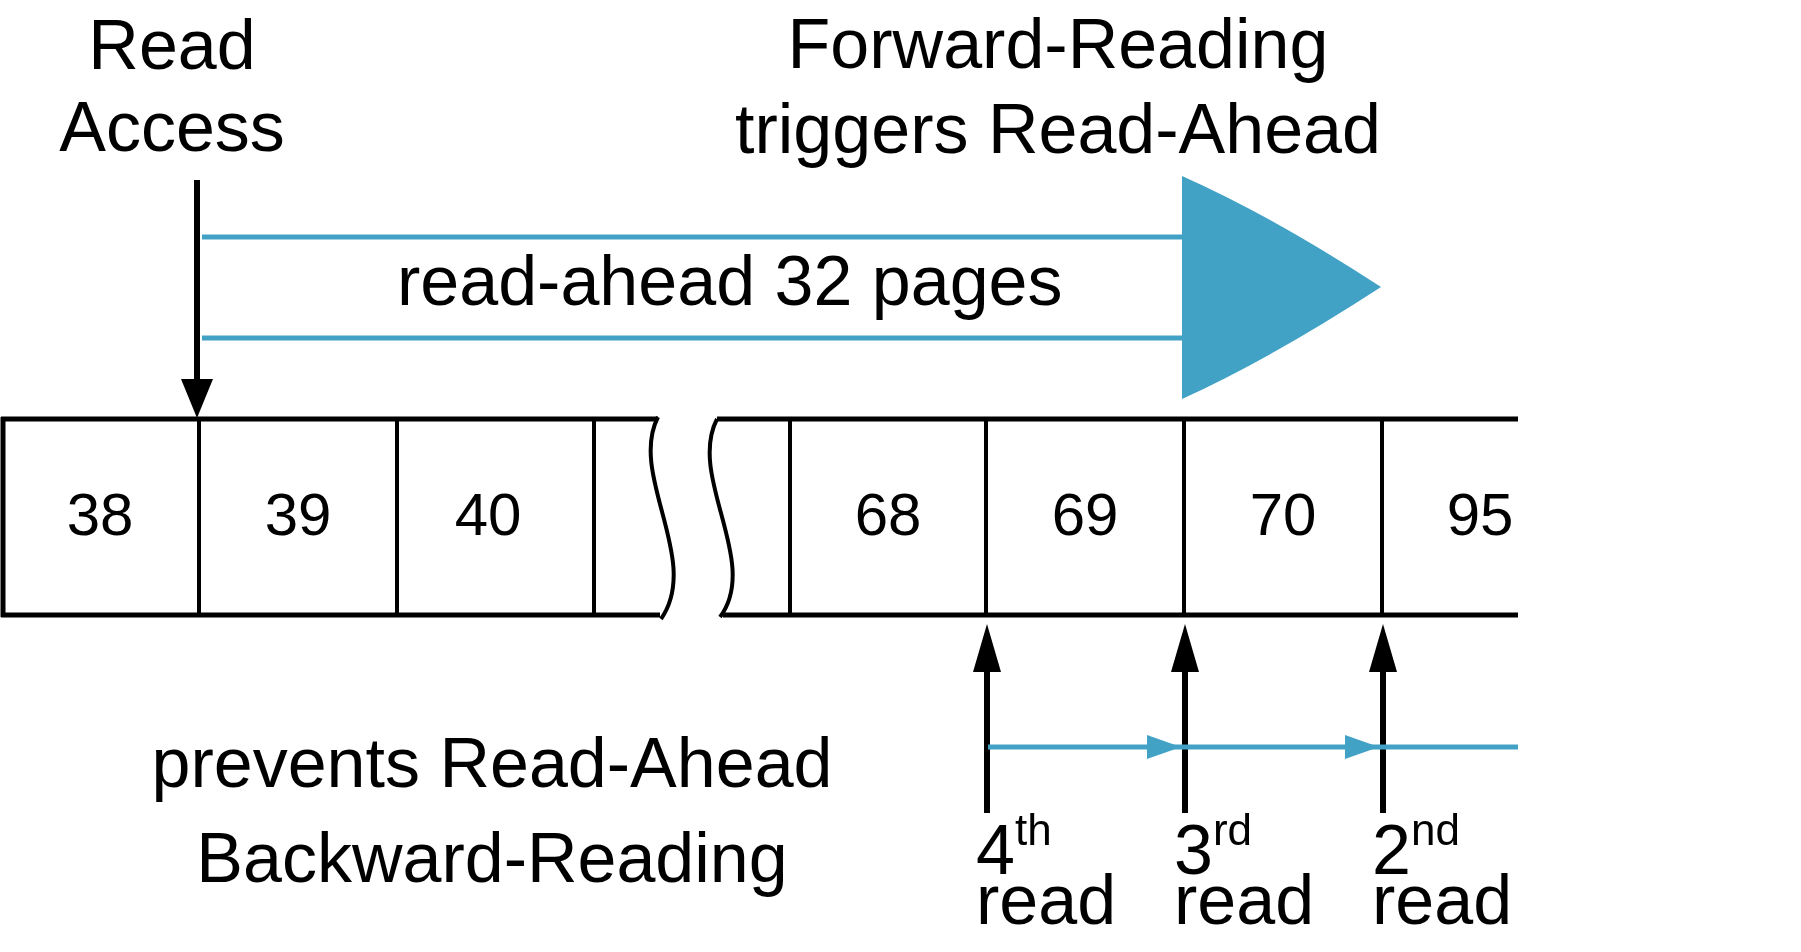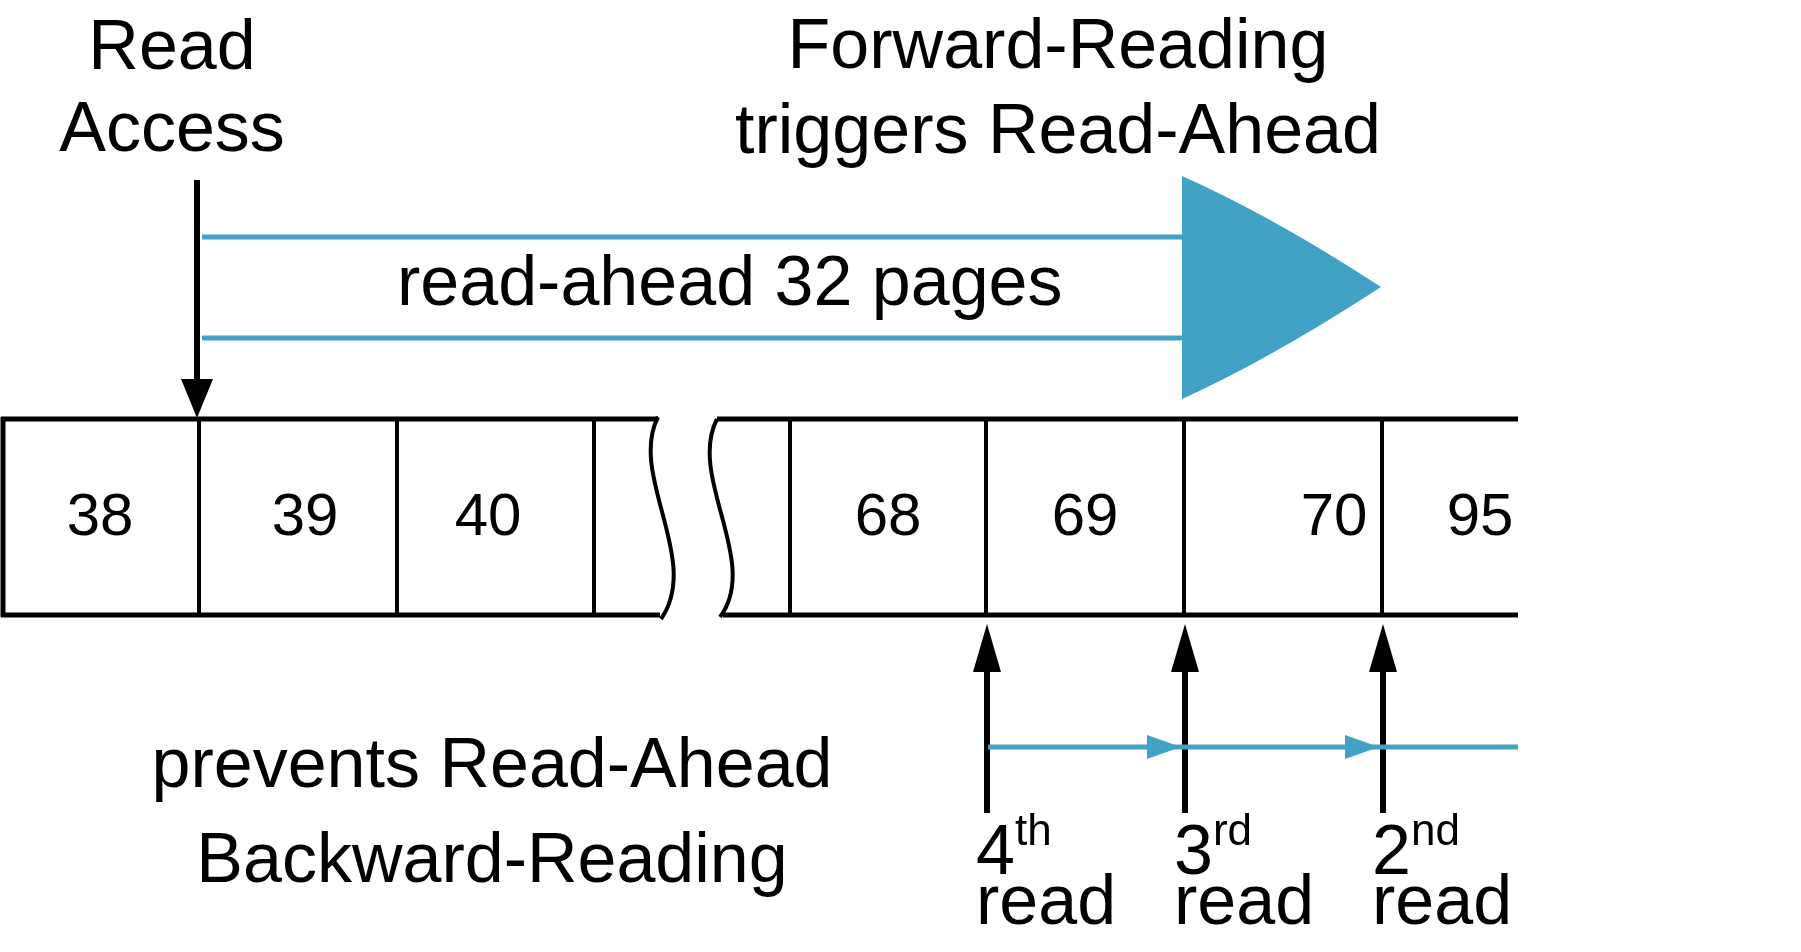--- a/index.html
+++ b/index.html
@@ -85,25 +85,25 @@
   </div>
 
   <div class="txt center lbl-forward">
     <div>Forward-Reading</div>
     <div>triggers Read-Ahead</div>
   </div>
 
   <div class="txt center lbl-readahead">read-ahead 32 pages</div>
 
   <div class="page-cell" style="left:10px">38</div>
-  <div class="page-cell" style="left:215px">39</div>
+  <div class="page-cell" style="left:208px">39</div>
   <div class="page-cell" style="left:398px">40</div>
   <div class="page-cell" style="left:798px">68</div>
   <div class="page-cell" style="left:995px">69</div>
-  <div class="page-cell" style="left:1244px">70</div>
+  <div class="page-cell" style="left:1193px">70</div>
   <div class="page-cell" style="left:1390px">95</div>
   <div class="page-cell" style="left:1586px">72</div>
 
   <div class="txt center lbl-backward">
     <div>prevents Read-Ahead</div>
     <div>Backward-Reading</div>
   </div>
 
   <div class="read-label" style="left:976px">
     <div><span>4</span><sup>th</sup></div>

